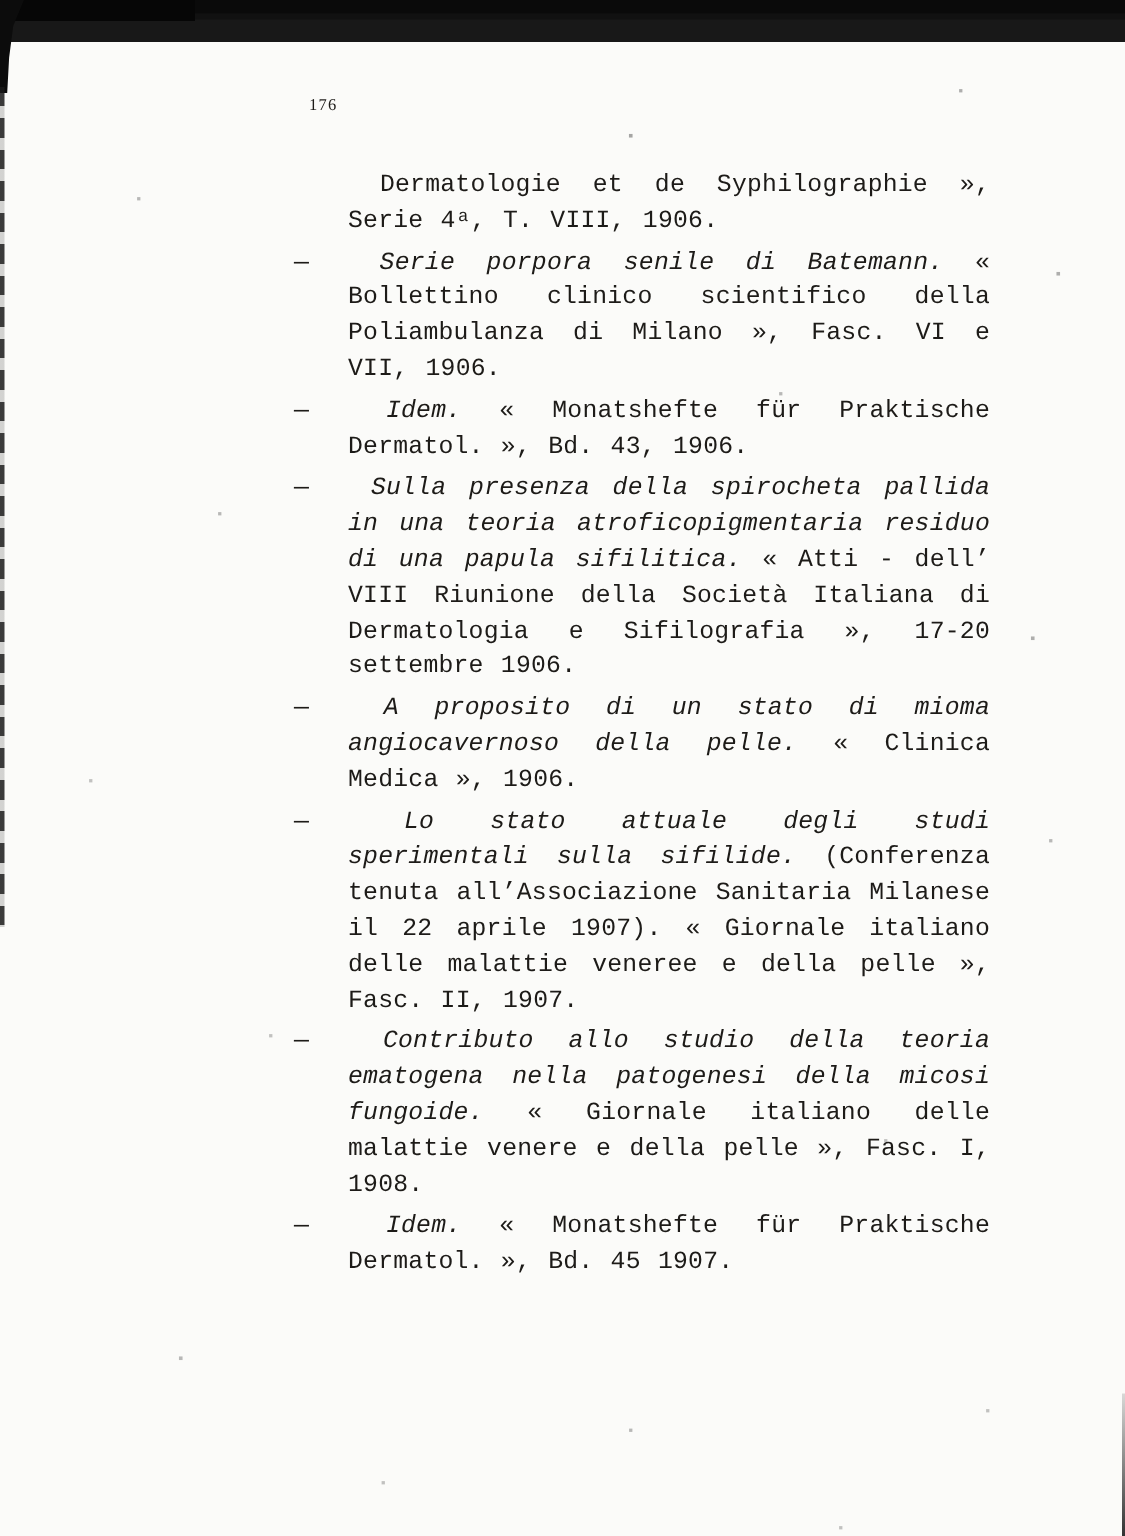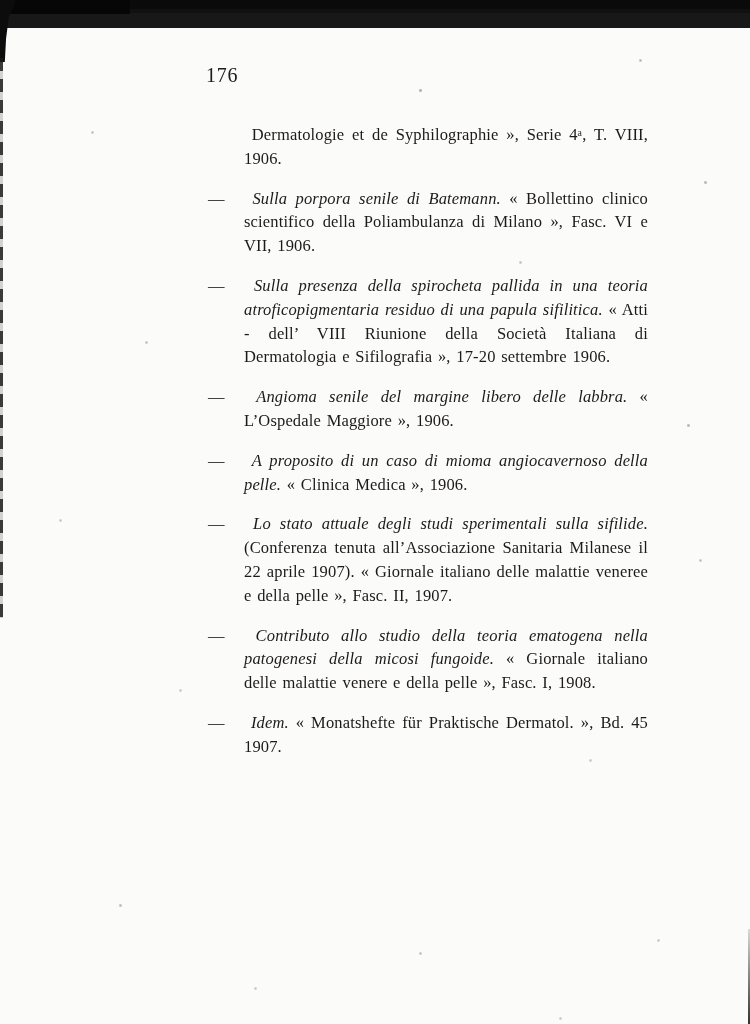--- a/index.html
+++ b/index.html
@@ -8,34 +8,34 @@
     width: 750px; height: 1024px;
     position: relative;
     background: #fbfbf9;
     overflow: hidden;
     font-family: "Liberation Serif", "DejaVu Serif", serif;
     color: #1d1b18;
   }
   .page-number {
     position: absolute;
     left: 206px; top: 64px;
-    font-size: 20px;
+    font-size: 11px;
     letter-spacing: 0.8px;
   }
   .text-block {
     position: absolute;
     left: 192px; top: 107px;
     width: 472px;
     font-size: 16.5px;
     line-height: 23.8px;
     text-align: justify;
     word-spacing: 1.4px;
     letter-spacing: 0.15px;
   }
-  .entry { margin: 16px; padding-left: 36px; }
+  .entry { margin: 4px; padding-left: 36px; font-family: Liberation Mono, monospace; }
   .dash { display: inline-block; width: 36px; margin-left: -36px; }
   .title { font-style: italic; }
   .citation { font-style: normal; }
 
   
   .top-noise { position: absolute; top: 0; left: 0; display: block; }
   .left-blob {
     position: absolute; top: 0; left: 0;
     width: 16px; height: 62px;
     background: #0c0c0c;
@@ -97,41 +97,41 @@
 
 <div class="text-block">
 
   <p class="entry">
     <span class="dash"></span>
     <span class="citation">Dermatologie et de Syphilographie », Serie 4ᵃ, T. VIII, 1906.</span>
   </p>
 
   <p class="entry">
     <span class="dash">—</span>
-    <span class="title">Sulla porpora senile di Batemann.</span>
+    <span class="title">Serie porpora senile di Batemann.</span>
     <span class="citation">« Bollettino clinico scientifico della Poliambulanza di Milano », Fasc. VI e VII, 1906.</span>
   </p>
 
+  <p class="entry">
+    <span class="dash">—</span>
+    <span class="title">Idem.</span>
+    <span class="citation">« Monatshefte für Praktische Dermatol. », Bd. 43, 1906.</span>
+  </p>
 
   <p class="entry">
     <span class="dash">—</span>
     <span class="title">Sulla presenza della spirocheta pallida in una teoria atroficopigmentaria residuo di una papula sifilitica.</span>
     <span class="citation">« Atti - dell’ VIII Riunione della Società Italiana di Dermatologia e Sifilografia », 17-20 settembre 1906.</span>
   </p>
 
-  <p class="entry">
-    <span class="dash">—</span>
-    <span class="title">Angioma senile del margine libero delle labbra.</span>
-    <span class="citation">« L’Ospedale Maggiore », 1906.</span>
-  </p>
 
 
   <p class="entry">
     <span class="dash">—</span>
-    <span class="title">A proposito di un caso di mioma angiocavernoso della pelle.</span>
+    <span class="title">A proposito di un stato di mioma angiocavernoso della pelle.</span>
     <span class="citation">« Clinica Medica », 1906.</span>
   </p>
 
 
   <p class="entry">
     <span class="dash">—</span>
     <span class="title">Lo stato attuale degli studi sperimentali sulla sifilide.</span>
     <span class="citation">(Conferenza tenuta all’Associazione Sanitaria Milanese il 22 aprile 1907). « Giornale italiano delle malattie veneree e della pelle », Fasc. II, 1907.</span>
   </p>
 

